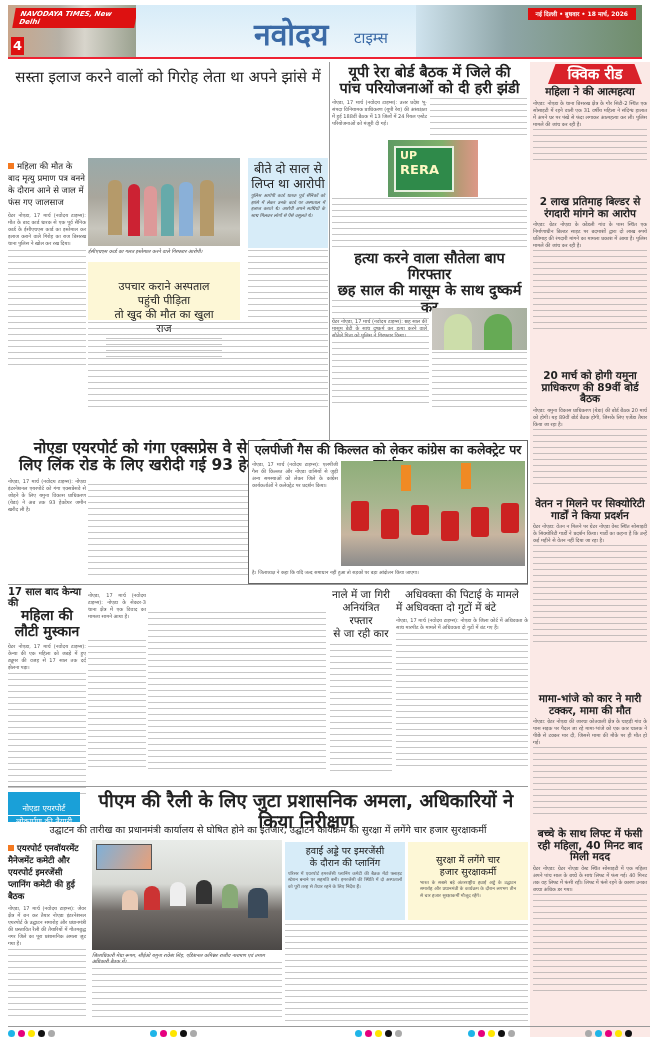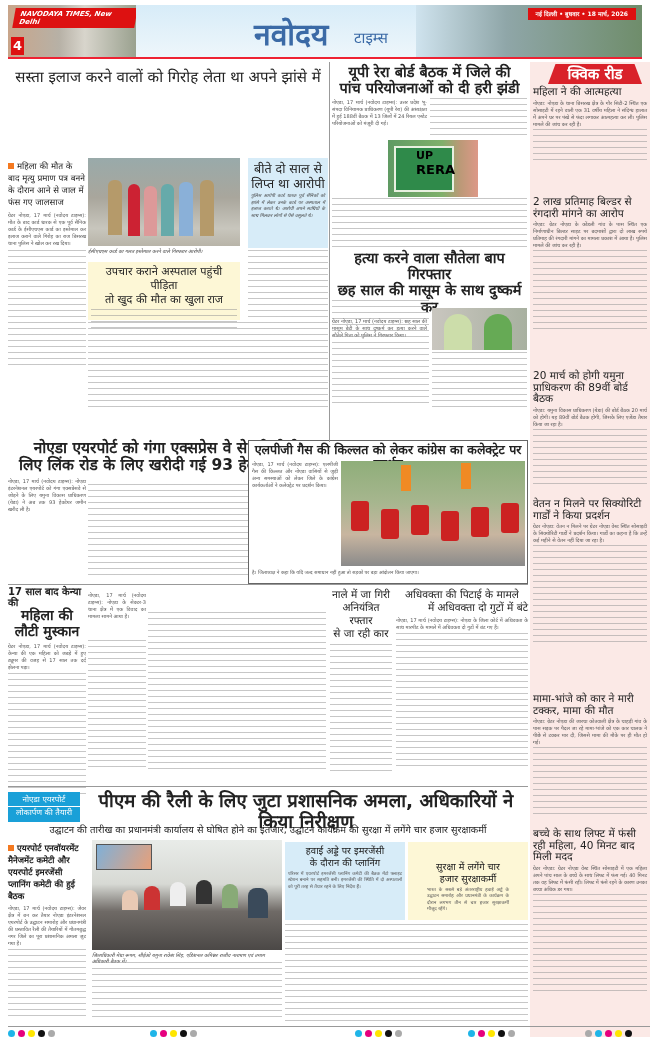--- a/index.html
+++ b/index.html
@@ -19,21 +19,21 @@
 .h-main{font-weight:bold;color:#222;line-height:1.12}
 .red{color:#e0332b}
 .txt{font-size:5px;line-height:7px;color:#555;text-align:justify}
 .col{position:absolute}
 .box-blue{background:#d7ecf8}
 .box-yellow{background:#fdf7d6}
 .photo{position:absolute;overflow:hidden}
 .caption{font-size:5px;color:#444;font-style:italic}
 .sidebar{left:530px;top:62px;width:120px;height:975px;background:#fbe9e6}
 .qr{left:548px;top:64px;width:94px;height:20px;background:#d9222a;color:#fff;font-size:15px;font-weight:bold;text-align:center;line-height:20px;clip-path:polygon(8% 0,92% 0,100% 100%,0 100%)}
-.sb-h{font-size:10.5px;font-weight:normal;color:#222;line-height:1.1}
+.sb-h{font-size:10.5px;font-weight:bold;color:#222;text-align:center;line-height:1.1}
 .bullet{display:inline-block;width:6px;height:6px;background:#f47920;margin-right:3px}
 .rule{background:#999}
 .reg{position:absolute;display:flex;gap:3px}
 .reg span{width:7px;height:7px;border-radius:50%}
 .lines{background:repeating-linear-gradient(180deg,#999 0 1px,transparent 1px 6px);opacity:.55}
 </style>
 </head>
 <body>
 
 <div class="abs masthead">
@@ -69,36 +69,36 @@
   <div style="position:absolute;left:91px;top:24px;width:14px;height:54px;background:#8ab0d8;border-radius:6px 6px 0 0"></div>
   <div style="position:absolute;left:112px;top:22px;width:14px;height:56px;background:#b59a6a;border-radius:6px 6px 0 0"></div>
 </div>
 <div class="caption abs" style="left:88px;top:248px;width:152px">ईसीएचएस कार्ड का गलत इस्तेमाल करने वाले गिरफ्तार आरोपी।</div>
 
 <div class="abs box-blue" style="left:248px;top:158px;width:80px;height:90px;padding:3px">
   <div style="font-size:12.5px;text-align:center;line-height:15px;color:#222">बीते दो साल से लिप्त था आरोपी</div>
   <div class="txt" style="font-size:4.6px;line-height:6.5px;font-style:italic;margin-top:2px;color:#444">पुलिस आरोपी कार्ड धारक पूर्व सैनिकों को झांसे में लेकर उनके कार्ड पर अस्पताल में इलाज कराते थे। आरोपी अपने साथियों के साथ मिलकर लोगों से पैसे वसूलते थे।</div>
 </div>
 
-<div class="abs box-yellow" style="left:88px;top:262px;width:152px;height:58px;padding:3px">
+<div class="abs box-yellow" style="left:88px;top:262px;width:152px;height:58px;padding:18px">
   <div style="font-size:11px;text-align:center;line-height:14px">उपचार कराने अस्पताल पहुंची पीड़िता</div>
   <div style="font-size:11px;text-align:center;line-height:14px">तो खुद की मौत का खुला राज</div>
   <div class="lines" style="height:22px;margin-top:2px"></div>
 </div>
 
 <div class="abs lines" style="left:88px;top:322px;width:240px;height:86px"></div>
 <div class="abs lines" style="left:248px;top:250px;width:80px;height:70px"></div>
 
 <div class="abs" style="left:332px;top:64px;width:195px">
   <div class="h-main" style="font-size:14.5px;text-align:center">यूपी रेरा बोर्ड बैठक में जिले की</div>
   <div class="h-main" style="font-size:14.5px;text-align:center">पांच परियोजनाओं को दी हरी झंडी</div>
   <div class="txt" style="margin-top:3px;width:95px">नोएडा, 17 मार्च (नवोदय टाइम्स): उत्तर प्रदेश भू-संपदा विनियामक प्राधिकरण (यूपी रेरा) की अध्यक्षता में हुई 188वीं बैठक में 13 जिलों में 24 रियल एस्टेट परियोजनाओं को मंजूरी दी गई।</div>
 </div>
 <div class="photo" style="left:388px;top:140px;width:90px;height:57px;background:linear-gradient(90deg,#5f9a63,#7fb06b 60%,#b97,#d98)">
-  <div style="position:absolute;left:6px;top:6px;width:60px;height:46px;background:#2f8a4a;border:2px solid #e8f0e0;color:#000000;font-weight:bold;text-align:left;padding:2px 20px">
+  <div style="position:absolute;left:6px;top:6px;width:60px;height:46px;background:#2f8a4a;border:2px solid #e8f0e0;color:#fef9c3;font-weight:bold;text-align:left;padding:2px 4px">
     <div style="font-size:11px;line-height:12px">UP</div>
     <div style="font-size:13px;line-height:16px">RERA</div>
   </div>
 </div>
 <div class="abs lines" style="left:332px;top:198px;width:195px;height:50px"></div>
 <div class="abs lines" style="left:430px;top:98px;width:97px;height:40px"></div>
 
 <div class="abs" style="left:332px;top:250px;width:195px">
   <div class="h-main" style="font-size:14.5px;text-align:center">हत्या करने वाला सौतेला बाप गिरफ्तार</div>
   <div class="h-main" style="font-size:14.5px;text-align:center">छह साल की मासूम के साथ दुष्कर्म कर</div>
@@ -149,26 +149,26 @@
 
 <div class="abs" style="left:330px;top:588px;width:62px">
   <div style="font-size:10.5px;text-align:center;line-height:13px">नाले में जा गिरी</div>
   <div style="font-size:10.5px;text-align:center;line-height:13px">अनियंत्रित रफ्तार</div>
   <div style="font-size:10.5px;text-align:center;line-height:13px">से जा रही कार</div>
   <div class="lines" style="height:128px;margin-top:4px"></div>
 </div>
 
 <div class="abs" style="left:396px;top:588px;width:132px">
   <div style="font-size:10.5px;text-align:center;line-height:13px">अधिवक्ता की पिटाई के मामले</div>
-  <div style="font-size:10.5px;text-align:right;line-height:13px">में अधिवक्ता दो गुटों में बंटे</div>
+  <div style="font-size:10.5px;text-align:left;line-height:13px">में अधिवक्ता दो गुटों में बंटे</div>
   <div class="txt" style="margin-top:3px">नोएडा, 17 मार्च (नवोदय टाइम्स): नोएडा के जिला कोर्ट में अधिवक्ता के साथ मारपीट के मामले में अधिवक्ता दो गुटों में बंट गए हैं।</div>
   <div class="lines" style="height:138px;margin-top:2px"></div>
 </div>
 
-<div class="abs" style="left:8px;top:792px;width:72px;height:30px;background:#1aa0d8;color:#fff;text-align:center;font-size:8px;line-height:12px;padding-top:2px">
+<div class="abs" style="left:8px;top:792px;width:72px;height:30px;background:#1aa0d8;color:#fff;text-align:center;font-size:8px;line-height:12px;padding-top:11px">
   <div>नोएडा एयरपोर्ट</div>
   <div style="border-top:1px solid #fff">लोकार्पण की तैयारी</div>
 </div>
 <div class="abs h-main" style="left:84px;top:791px;width:444px;font-size:18.5px;text-align:center">पीएम की रैली के लिए जुटा प्रशासनिक अमला, अधिकारियों ने किया निरीक्षण</div>
 <div class="abs" style="left:8px;top:823px;width:520px;font-size:9.6px;text-align:center;color:#222;white-space:nowrap;overflow:hidden">उद्घाटन की तारीख का प्रधानमंत्री कार्यालय से घोषित होने का इंतजार, उद्घाटन कार्यक्रम की सुरक्षा में लगेंगे चार हजार सुरक्षाकर्मी</div>
 
 <div class="col" style="left:8px;top:842px;width:78px">
   <div style="font-size:8.5px;font-weight:bold;line-height:12px"><span class="bullet"></span><span>एयरपोर्ट एनवॉयरमेंट मैनेजमेंट कमेटी और एयरपोर्ट इमरजेंसी प्लानिंग कमेटी की हुई बैठक</span></div>
   <div class="txt" style="margin-top:3px">नोएडा, 17 मार्च (नवोदय टाइम्स): जेवर क्षेत्र में बन कर तैयार नोएडा इंटरनेशनल एयरपोर्ट के उद्घाटन समारोह और प्रधानमंत्री की प्रस्तावित रैली की तैयारियों में गौतमबुद्ध नगर जिले का पूरा प्रशासनिक अमला जुट गया है।</div>
   <div class="lines" style="height:70px;margin-top:2px"></div>
@@ -184,21 +184,21 @@
   <div style="position:absolute;left:156px;top:48px;width:20px;height:30px;background:#3a4a5a;border-radius:8px 8px 0 0"></div>
 </div>
 <div class="caption abs" style="left:92px;top:952px;width:190px">जिलाधिकारी मेधा रूपम, सीईओ यमुना राकेश सिंह, एडिशनल कमिश्नर राजीव नारायण एवं तमाम अधिकारी बैठक में।</div>
 <div class="abs lines" style="left:92px;top:962px;width:190px;height:60px"></div>
 
 <div class="abs box-blue" style="left:285px;top:842px;width:120px;height:78px;padding:3px">
   <div style="font-size:9.5px;text-align:center;line-height:12px">हवाई अड्डे पर इमरजेंसी</div>
   <div style="font-size:9.5px;text-align:center;line-height:12px">के दौरान की प्लानिंग</div>
   <div class="txt" style="margin-top:2px;font-size:4.6px;line-height:6.3px">परिसर में एयरपोर्ट इमरजेंसी प्लानिंग कमेटी की बैठक मेंटो फ्लाइट स्टेशन बनाने पर सहमति बनी। इमरजेंसी की स्थिति में दो अस्पतालों को पूरी तरह से तैयार रहने के लिए निर्देश हैं।</div>
 </div>
-<div class="abs box-yellow" style="left:408px;top:842px;width:120px;height:78px;padding:19px">
+<div class="abs box-yellow" style="left:408px;top:842px;width:120px;height:78px;padding:12px">
   <div style="font-size:9.5px;text-align:center;line-height:12px">सुरक्षा में लगेंगे चार</div>
   <div style="font-size:9.5px;text-align:center;line-height:12px">हजार सुरक्षाकर्मी</div>
   <div class="txt" style="margin-top:2px;font-size:4.6px;line-height:6.3px">भारत के सबसे बड़े अंतरराष्ट्रीय हवाई अड्डे के उद्घाटन समारोह और प्रधानमंत्री के कार्यक्रम के दौरान लगभग तीन से चार हजार सुरक्षाकर्मी मौजूद रहेंगे।</div>
 </div>
 <div class="abs lines" style="left:285px;top:924px;width:243px;height:98px"></div>
 
 <div class="abs sidebar"></div>
 <div class="abs qr">क्विक रीड</div>
 
 <div class="abs" style="left:533px;top:86px;width:114px">

